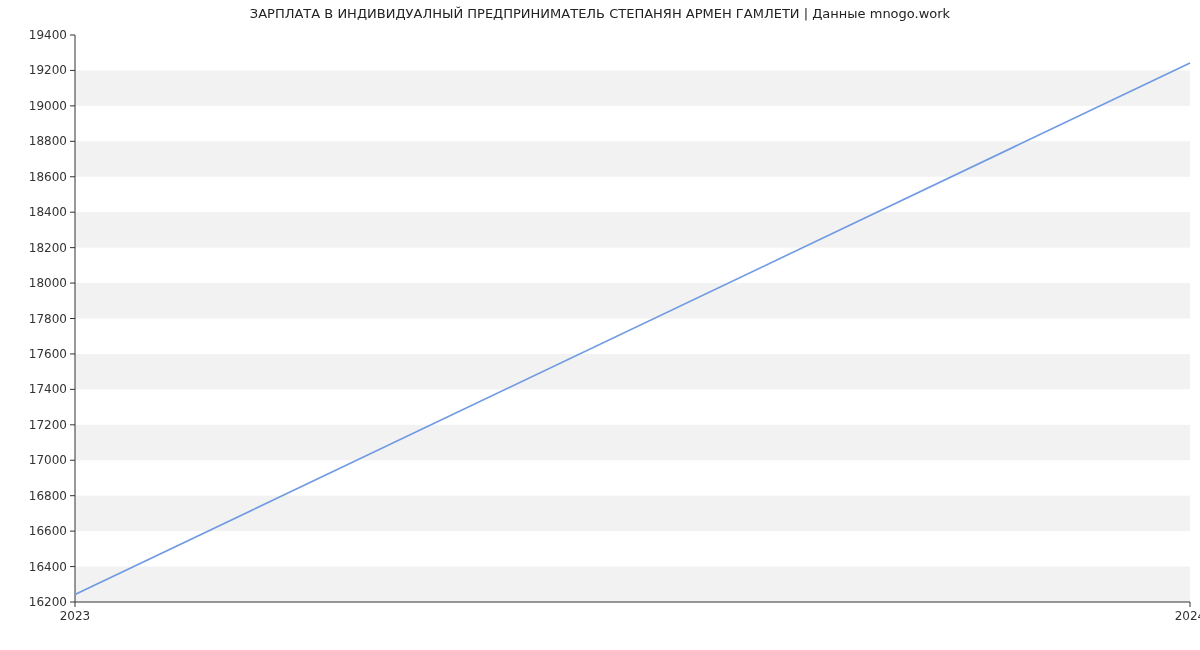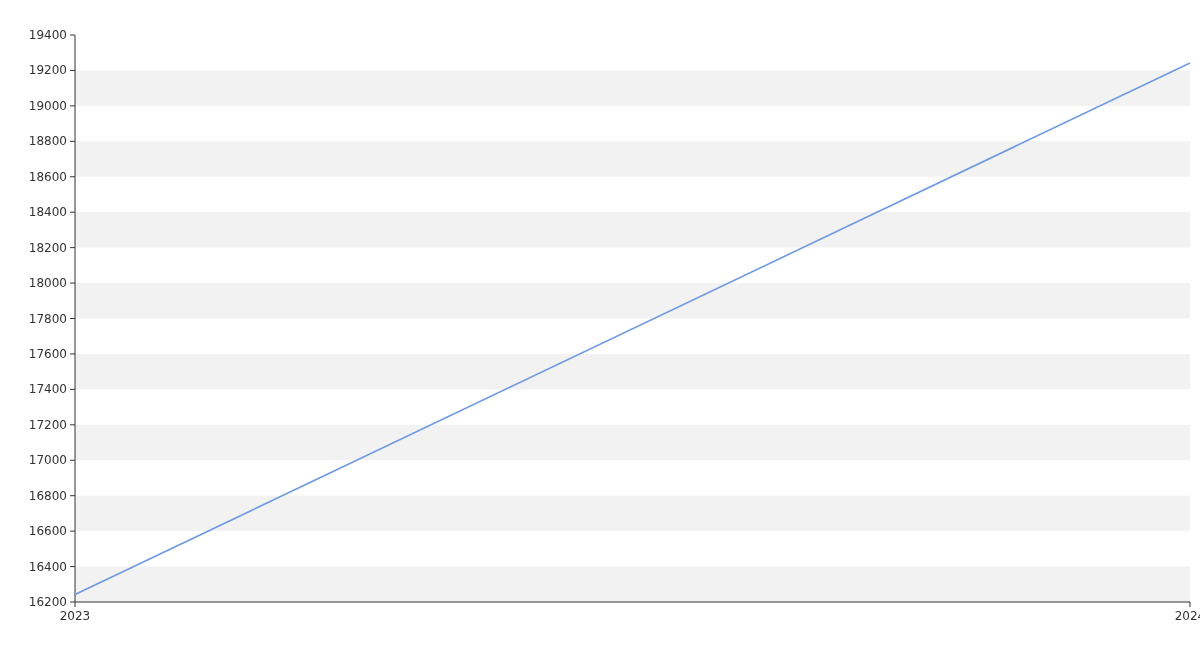--- a/index.html
+++ b/index.html
@@ -29,20 +29,21 @@
   svg {
     position: absolute;
     top: 0;
     left: 0;
   }
 </style>
 </head>
 <body>
 
 <div class="chart-wrap">
+  <div class="title">ЗАРПЛАТА В ИНДИВИДУАЛНЫЙ ПРЕДПРИНИМАТЕЛЬ СТЕПАНЯН АРМЕН ГАМЛЕТИ | Данные mnogo.work</div>
   <svg id="chart-svg" width="1200" height="650">
       <rect x="75" y="35" width="1115" height="567" fill="#ffffff"></rect>
       <rect x="75" y="566.5625" width="1115" height="35.4375" fill="#f2f2f2"></rect>
       <rect x="75" y="495.6875" width="1115" height="35.4375" fill="#f2f2f2"></rect>
       <rect x="75" y="424.8125" width="1115" height="35.4375" fill="#f2f2f2"></rect>
       <rect x="75" y="353.9375" width="1115" height="35.4375" fill="#f2f2f2"></rect>
       <rect x="75" y="283.0625" width="1115" height="35.4375" fill="#f2f2f2"></rect>
       <rect x="75" y="212.1875" width="1115" height="35.4375" fill="#f2f2f2"></rect>
       <rect x="75" y="141.3125" width="1115" height="35.4375" fill="#f2f2f2"></rect>
       <rect x="75" y="70.4375" width="1115" height="35.4375" fill="#f2f2f2"></rect>

